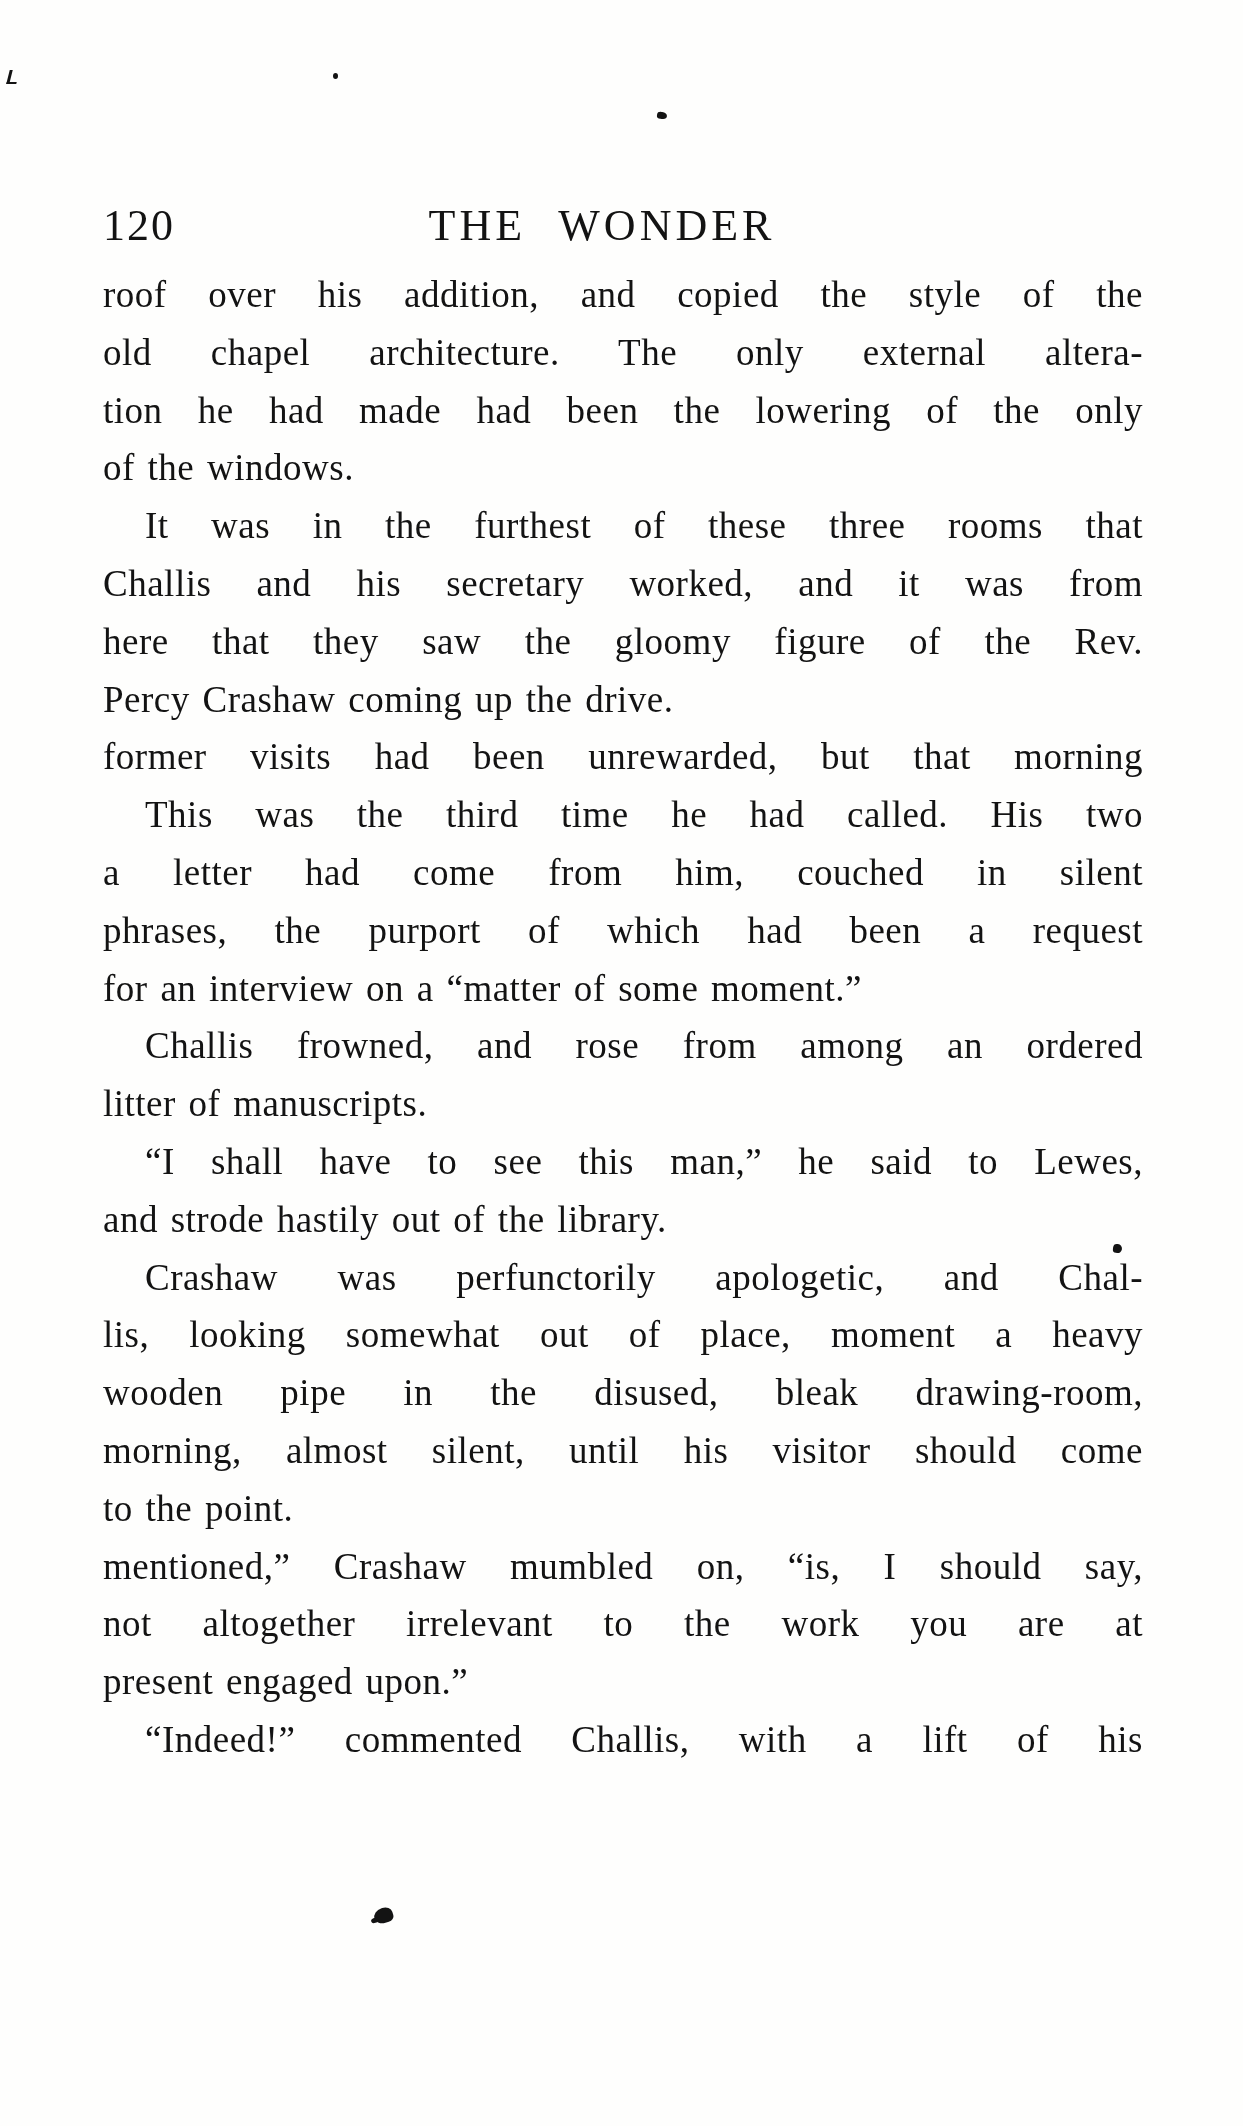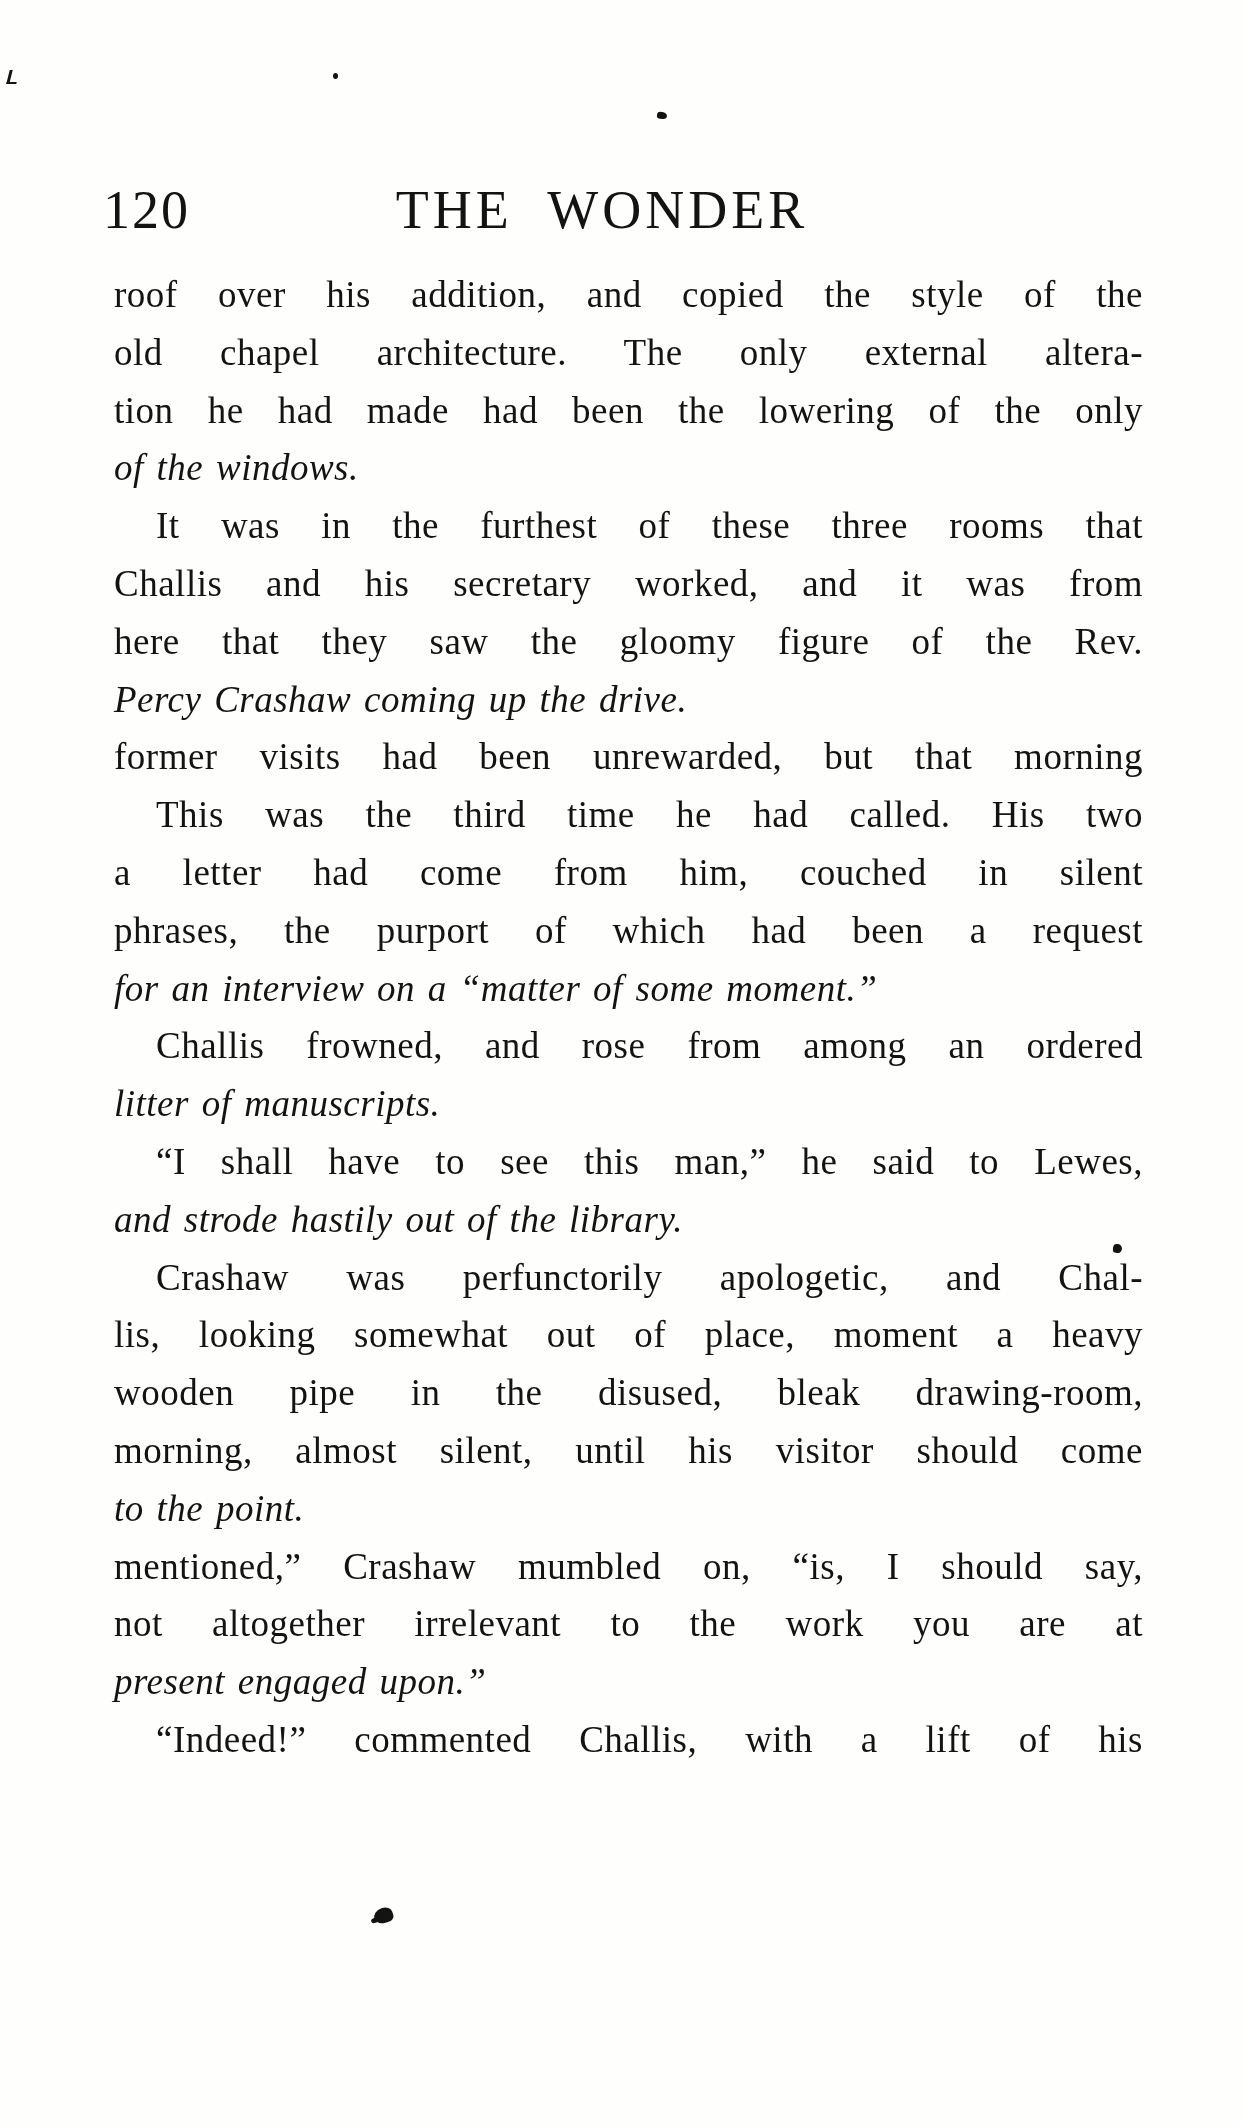--- a/index.html
+++ b/index.html
@@ -8,25 +8,25 @@
     width: 1243px;
     height: 2126px;
     margin: 0 auto;
     background: #fefefd;
     color: #131313;
     font-family: "Liberation Serif", "DejaVu Serif", serif;
     overflow: hidden;
   }
   .running-head {
     position: absolute;
-    top: 188px;
+    top: 204px;
     left: 103px;
     width: 1040px;
     height: 50px;
-    font-size: 54px;
+    font-size: 44px;
     line-height: 44px;
   }
   .page-number {
     position: absolute;
     left: 0;
     top: 0;
     letter-spacing: 2px;
   }
   .running-title {
     position: absolute;
@@ -43,23 +43,22 @@
     left: 103px;
     width: 1040px;
     font-size: 37px;
     line-height: 57.8px;
     letter-spacing: 0.5px;
     word-spacing: 3px;
   }
   .line {
     text-align: justify;
     text-align-last: justify;
-    margin-left: 11px;
   }
-  .line.no-j { text-align-last: left; font-style: italic; }
+  .line.no-j { text-align-last: left; }
   .line.indent { text-indent: 42px; }
   .mark {
     position: absolute;
     background: #131313;
   }
   .mark.dot { border-radius: 50%; }
   .mark.speck { border-radius: 45% 55% 50% 40%; transform: rotate(8deg); }
   .mark.blob { border-radius: 70% 60% 45% 65%; transform: rotate(-18deg); }
   .mark.blob::after {
     content: "";

